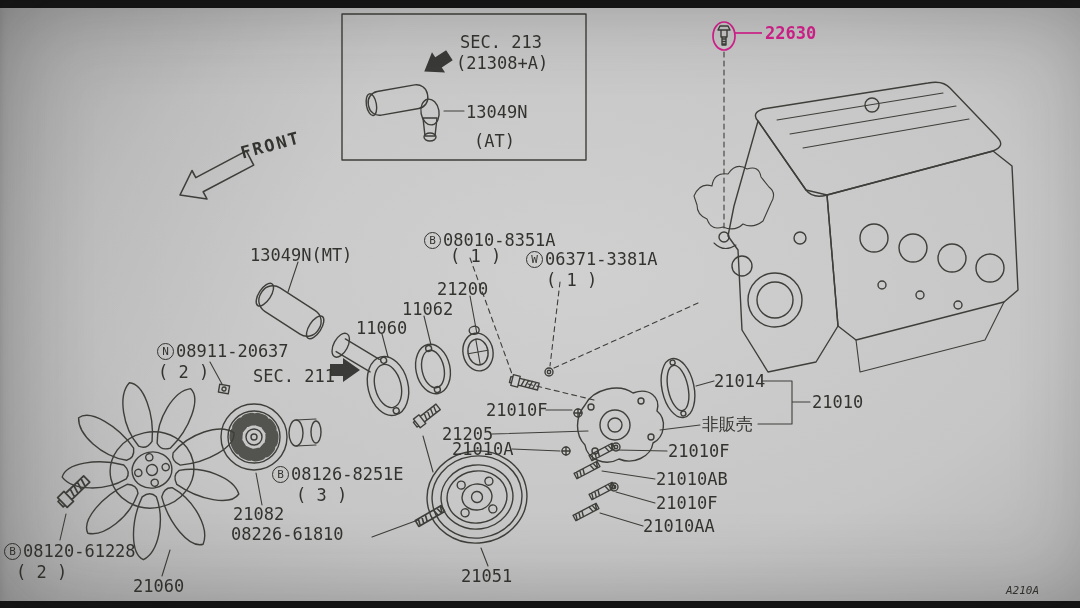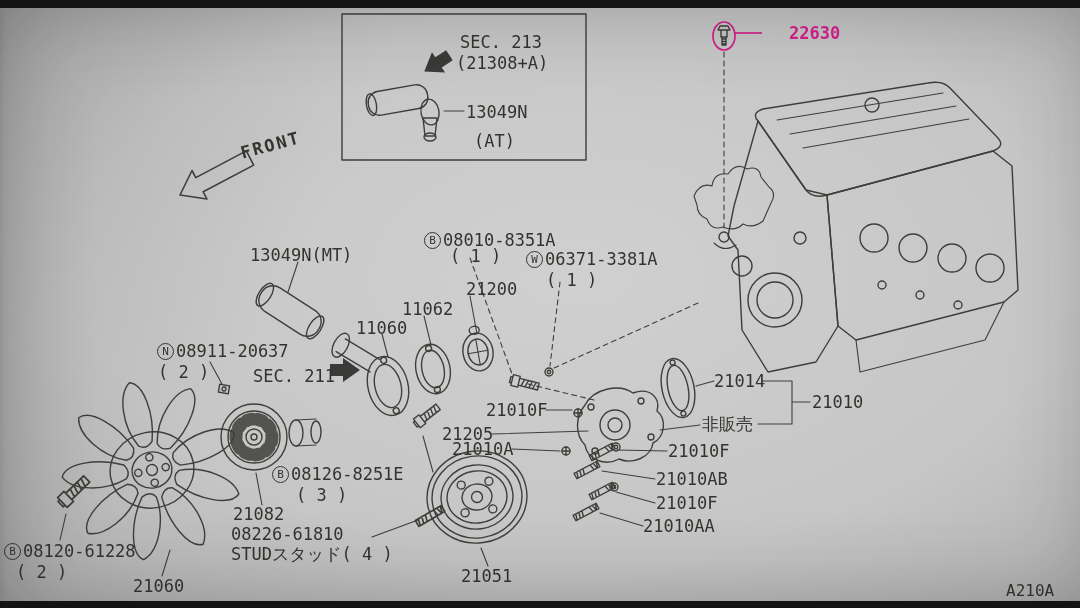--- a/index.html
+++ b/index.html
@@ -19,22 +19,22 @@
   .bar.bottom { top:601px; height:7px; }
   svg.canvas { position:absolute; left:0; top:0; }
   .draw { stroke:var(--line); fill:none; stroke-width:1.4; stroke-linecap:round; stroke-linejoin:round; }
   .thin { stroke-width:1.1; }
   .arrow-fill { fill:#3a3a38; stroke:none; }
   .hl-stroke { stroke:var(--hl); fill:none; stroke-width:1.7; }
   .lbl {
     position:absolute; font-size:17px; line-height:19px; color:var(--ink);
     white-space:nowrap; letter-spacing:0px;
   }
-  .lbl.small { font-size:16px; }
-  .lbl.magenta { color:var(--hl); font-weight:bold;margin-left:24px; }
+  .lbl.small { font-size:11px;font-style:italic; }
+  .lbl.magenta { color:var(--hl); font-weight:bold; }
   .lbl.front { transform:rotate(-15deg); letter-spacing:2px; font-weight:bold; }
   .circ {
     display:inline-block; width:15px; height:15px; line-height:15px;
     border:1.4px solid var(--ink); border-radius:50%;
     font-size:11px; text-align:center; vertical-align:2px; margin-right:2px;
   }
 </style>
 </head>
 <body>
 
@@ -251,21 +251,21 @@
   <div class="lbl" style="left:424px;top:231px">
     <span class="circ">B</span><span>08010-8351A</span>
   </div>
   <div class="lbl" style="left:450px;top:247px">( 1 )</div>
 
   <div class="lbl" style="left:526px;top:250px">
     <span class="circ">W</span><span>06371-3381A</span>
   </div>
   <div class="lbl" style="left:546px;top:271px">( 1 )</div>
 
-  <div class="lbl" style="left:466px;top:280px">21200</div>
+  <div class="lbl" style="left:437px;top:280px">21200</div>
   <div class="lbl" style="left:402px;top:300px">11062</div>
   <div class="lbl" style="left:356px;top:319px">11060</div>
 
   <div class="lbl" style="left:157px;top:342px">
     <span class="circ">N</span><span>08911-20637</span>
   </div>
   <div class="lbl" style="left:158px;top:363px">( 2 )</div>
 
   <div class="lbl" style="left:253px;top:367px">SEC. 211</div>
 
@@ -282,21 +282,20 @@
   </div>
   <div class="lbl" style="left:296px;top:486px">( 3 )</div>
 
   <div class="lbl" style="left:668px;top:442px">21010F</div>
   <div class="lbl" style="left:656px;top:470px">21010AB</div>
   <div class="lbl" style="left:656px;top:494px">21010F</div>
   <div class="lbl" style="left:643px;top:517px">21010AA</div>
 
   <div class="lbl" style="left:233px;top:505px">21082</div>
   <div class="lbl" style="left:231px;top:525px">08226-61810</div>
-  <div class="lbl" style="left:231px;top:545px">STUDスタッド( 4 )</div>
 
   <div class="lbl" style="left:4px;top:542px">
     <span class="circ">B</span><span>08120-61228</span>
   </div>
   <div class="lbl" style="left:16px;top:563px">( 2 )</div>
 
   <div class="lbl" style="left:133px;top:577px">21060</div>
   <div class="lbl" style="left:461px;top:567px">21051</div>
 
   <div class="lbl small" style="left:1006px;top:581px">A210A</div>

